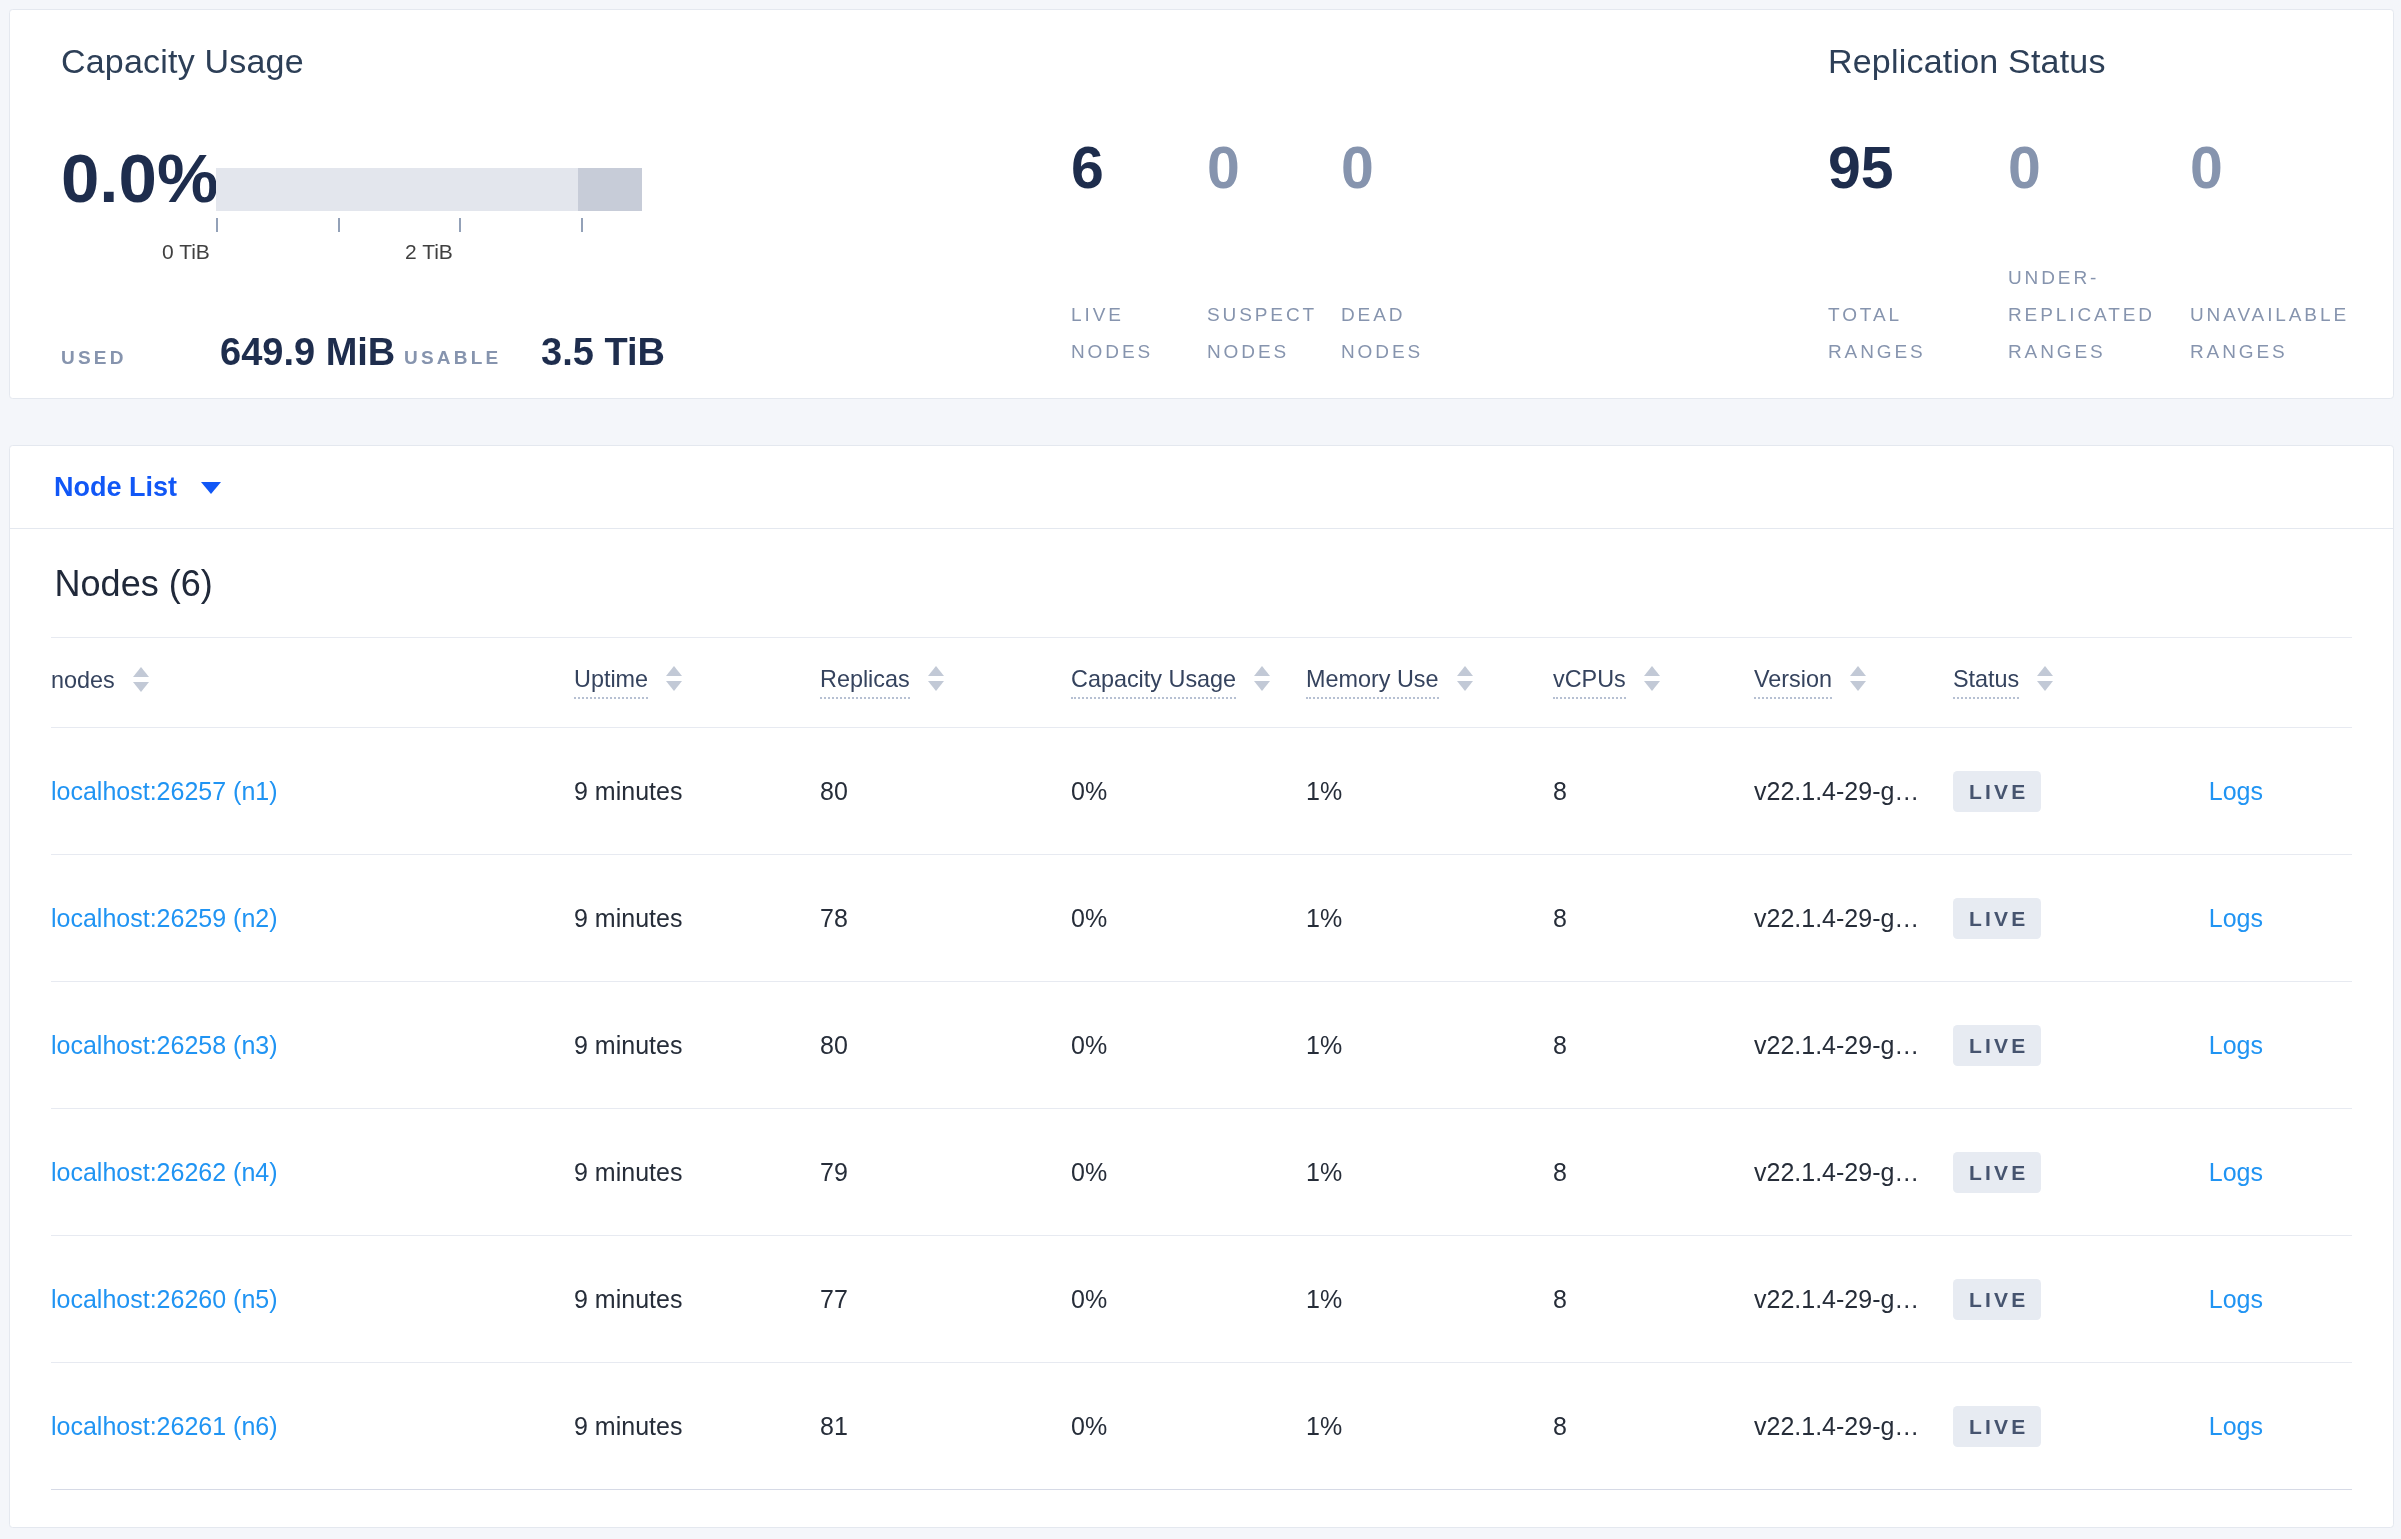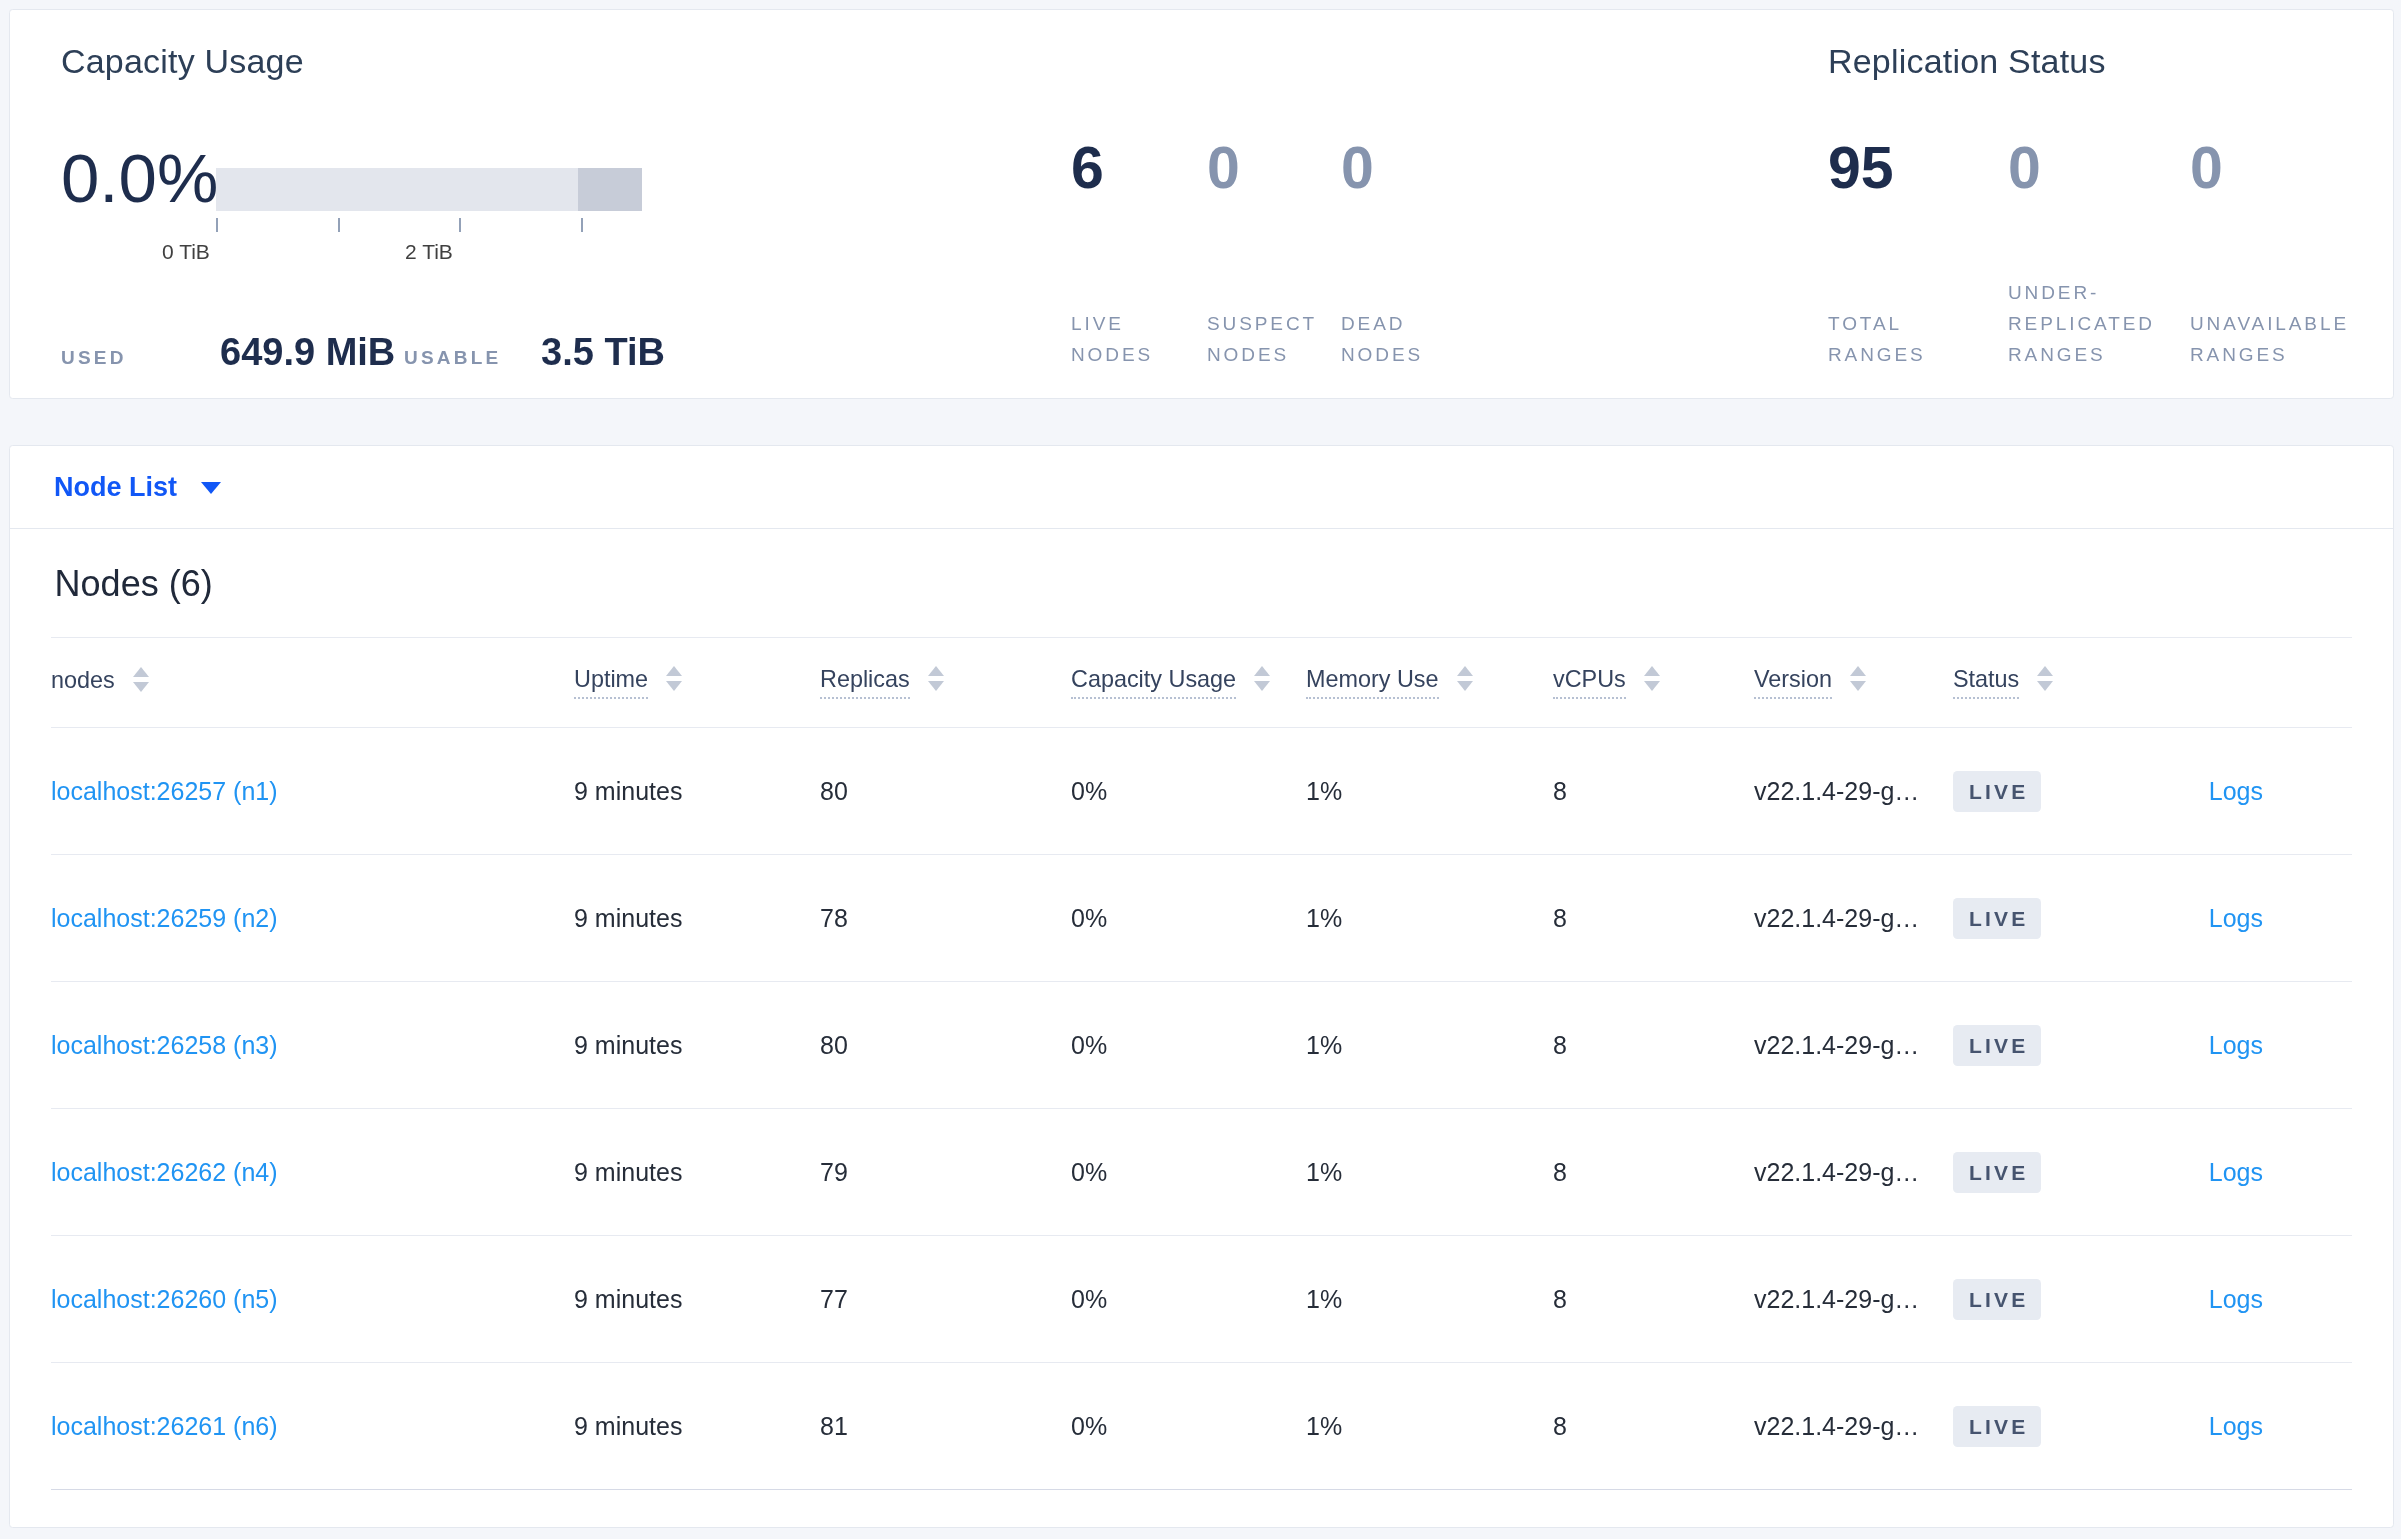--- a/index.html
+++ b/index.html
@@ -9,35 +9,35 @@
 
   .card { position:absolute; left:9px; right:7.2px; background:#ffffff; border:0.9px solid #e4e8ef; border-radius:3.6px; }
   .summary-card { top:9px; height:390px; }
   .main-card { top:445px; height:1083px; }
 
   
   .sec { position:absolute; top:32px; }
   .sec-title { font-size:34px; font-weight:500; color:#2d3f57; letter-spacing:0.2px; }
 
   .sec-capacity { left:51px; width:901px; height:338px; }
-  .cap-percent { position:absolute; left:0; top:97px; font-size:69px; font-weight:400; color:#1e2d4d; }
+  .cap-percent { position:absolute; left:0; top:97px; font-size:69px; font-weight:700; color:#1e2d4d; }
   .cap-bar-wrap { position:absolute; left:155px; top:126px; width:426px; }
   .cap-bar { position:relative; width:426px; height:43px; background:#e3e6ed; }
   .cap-bar-seg { position:absolute; top:0; bottom:0; right:0; width:15.1%; background:#c7ccd8; }
   .tick { position:absolute; top:50px; width:1.8px; height:13.5px; background:#93a1b8; }
   .tick-label { position:absolute; top:72px; width:108px; margin-left:-54px; font-size:21px; color:#404040; }
   .cap-usage-row { position:absolute; left:0; top:285px; width:811px; height:47px; }
   .cap-usage-row .k { position:absolute; bottom:5.4px; font-size:19px; font-weight:600; letter-spacing:3.2px; color:#8694ae; }
   .cap-usage-row .v { position:absolute; bottom:0; font-size:38px; font-weight:600; color:#1e2d4d; }
 
   .stats { position:absolute; left:0; top:97px; display:flex; }
   .stat { display:flex; flex-direction:column; height:231px; }
   .stat-num { font-size:59px; font-weight:600; line-height:1; color:#8694ae; }
   .stat-num.em { color:#1e2d4d; }
-  .stat-label { margin-top:auto; font-size:19px; font-weight:500; letter-spacing:2.9px; line-height:31px; color:#8694ae; }
+  .stat-label { margin-top:auto; font-size:19px; font-weight:500; letter-spacing:2.9px; line-height:37px; color:#8694ae; }
 
   .sec-nodestatus { left:1061px; width:667px; height:338px; }
   .sec-nodestatus .stat:nth-child(1){ width:136px; }
   .sec-nodestatus .stat:nth-child(2){ width:134px; }
   .sec-nodestatus .stat:nth-child(3){ width:180px; }
   .sec-nodestatus .stat-label { max-width:122px; }
 
   .sec-replication { left:1818px; width:577px; height:338px; }
   .sec-replication .stat:nth-child(1){ width:180px;justify-content:flex-end; }
   .sec-replication .stat:nth-child(2){ width:182px; }

